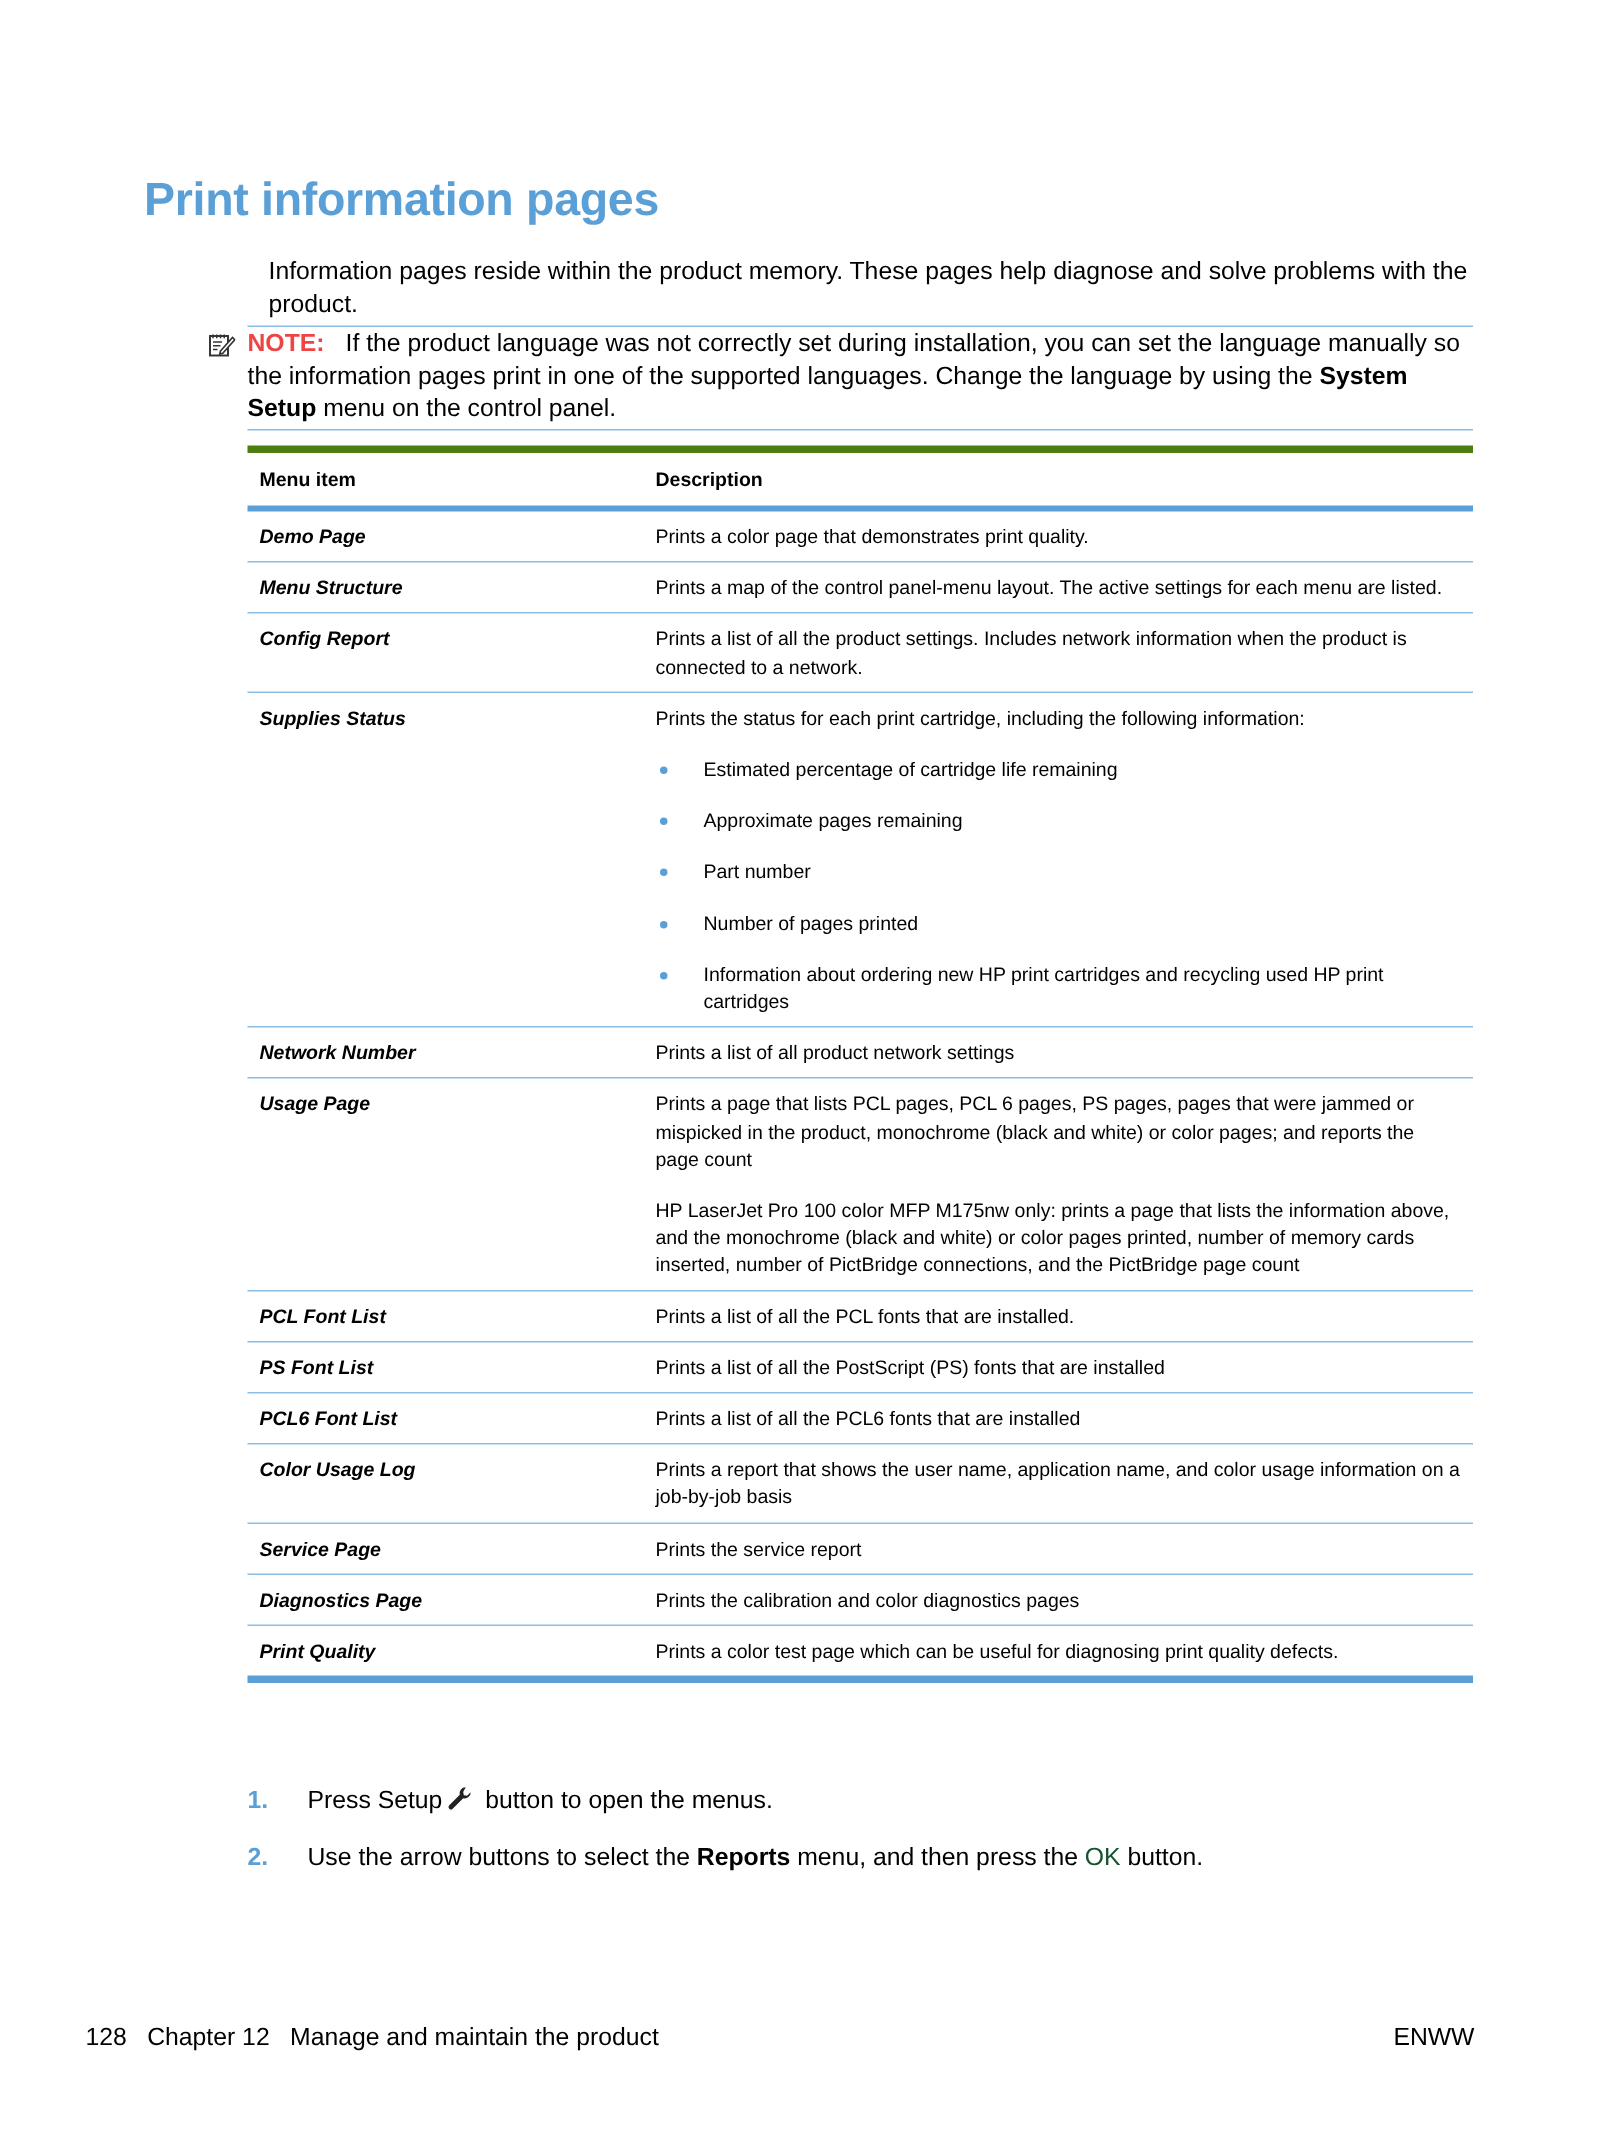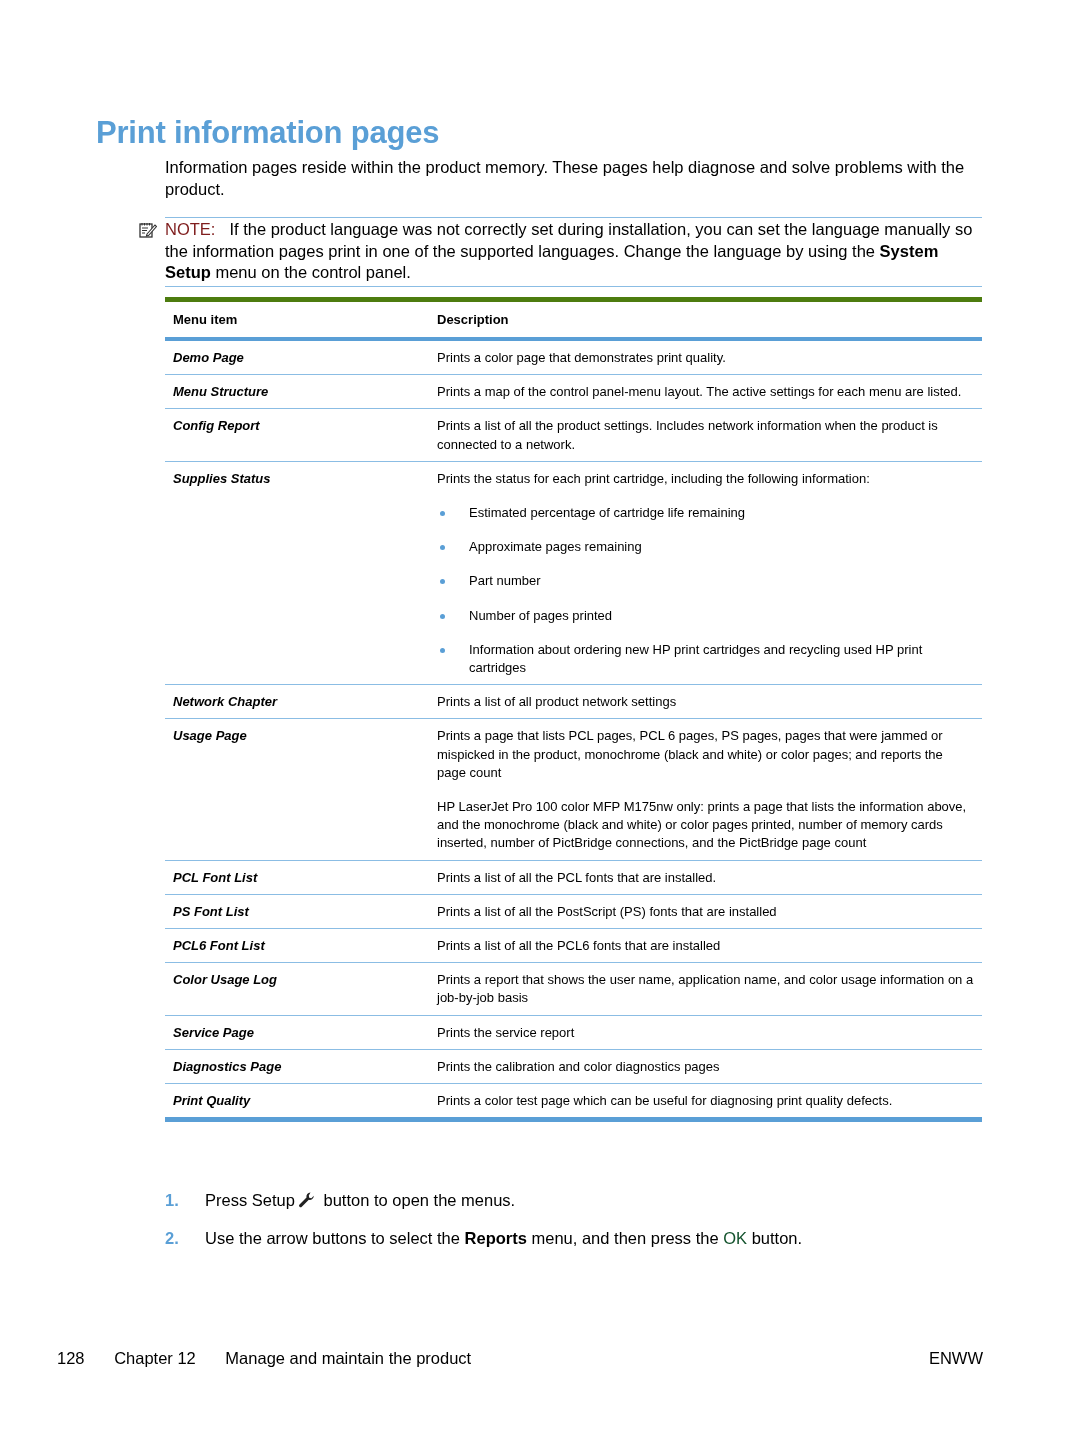--- a/index.html
+++ b/index.html
@@ -6,32 +6,32 @@
     body {
       width: 1080px; height: 1437px; position: relative; overflow: hidden;
       font-family: "Liberation Sans", sans-serif; color: #000;
     }
     .title {
       position: absolute; left: 83px; top: 102px; margin: 13px;
       font-size: 31px; font-weight: bold; color: #5a9fd6; letter-spacing: -0.2px;
     }
     .intro {
       position: absolute; left: 165px; top: 157px; width: 830px;
-      font-size: 16.5px; line-height: 21.5px; margin: 0;
+      font-size: 16.5px; line-height: 21.5px; margin: 14px;
     }
     .note {
       position: absolute; left: 165px; top: 217px; width: 817px;
       border-top: 1px solid #8bbde4; border-bottom: 1px solid #8bbde4;
       padding: 1px 0 2px 0;
       font-size: 16.5px; line-height: 21.5px;
     }
     .note-icon {
       position: absolute; left: -26px; top: 4px; width: 18px; height: 16px;
     }
-    .note-label { color: #7f1d1d; font-weight: normal; margin-right: 14px; }
+    .note-label { color: #ef4444; font-weight: bold; margin-right: 14px; }
     .bold { font-weight: bold; }
 
     .table {
       position: absolute; left: 165px; top: 297px; width: 817px;
       border-top: 5px solid #4d7c0f;
     }
     .thead {
       display: flex; height: 35px; align-items: center;
       border-bottom: 4px solid #5a9fd6;
       font-size: 13px; font-weight: bold;
@@ -62,21 +62,21 @@
     }
     .step-num { width: 40px; color: #5a9fd6; font-weight: bold; }
     .ok { color: #14532d; }
     .wrench { display: inline-block; width: 18px; height: 18px; vertical-align: -3px; margin: 0 3px 0 3px; }
 
     .footer {
       position: absolute; left: 57px; top: 1349px; width: 926px;
       display: flex; justify-content: space-between;
       font-size: 16.5px;
     }
-    .footer-left span + span { margin-left: 25px; }
+    .footer-left span + span { margin-left: 9px; }
   </style>
 </head>
 <body>
 
 <h1 class="title">Print information pages</h1>
 
 <p class="intro">Information pages reside within the product memory. These pages help diagnose and solve problems with the product.</p>
 
 <div class="note">
   <span class="note-icon">
@@ -130,21 +130,21 @@
         <li><span class="dot"></span><span>Estimated percentage of cartridge life remaining</span></li>
         <li><span class="dot"></span><span>Approximate pages remaining</span></li>
         <li><span class="dot"></span><span>Part number</span></li>
         <li><span class="dot"></span><span>Number of pages printed</span></li>
         <li><span class="dot"></span><span>Information about ordering new HP print cartridges and recycling used HP print cartridges</span></li>
       </ul>
     </div>
   </div>
 
   <div class="row">
-    <div class="col1">Network Chapter</div>
+    <div class="col1">Network Number</div>
     <div class="col2">
         <p class="desc-p">Prints a list of all product network settings</p>
       </div>
   </div>
 
   <div class="row">
     <div class="col1">Usage Page</div>
     <div class="col2">
       <p class="desc-p">Prints a page that lists PCL pages, PCL 6 pages, PS pages, pages that were jammed or mispicked in the product, monochrome (black and white) or color pages; and reports the page count</p>
       <p class="desc-p">HP LaserJet Pro 100 color MFP M175nw only: prints a page that lists the information above, and the monochrome (black and white) or color pages printed, number of memory cards inserted, number of PictBridge connections, and the PictBridge page count</p>

